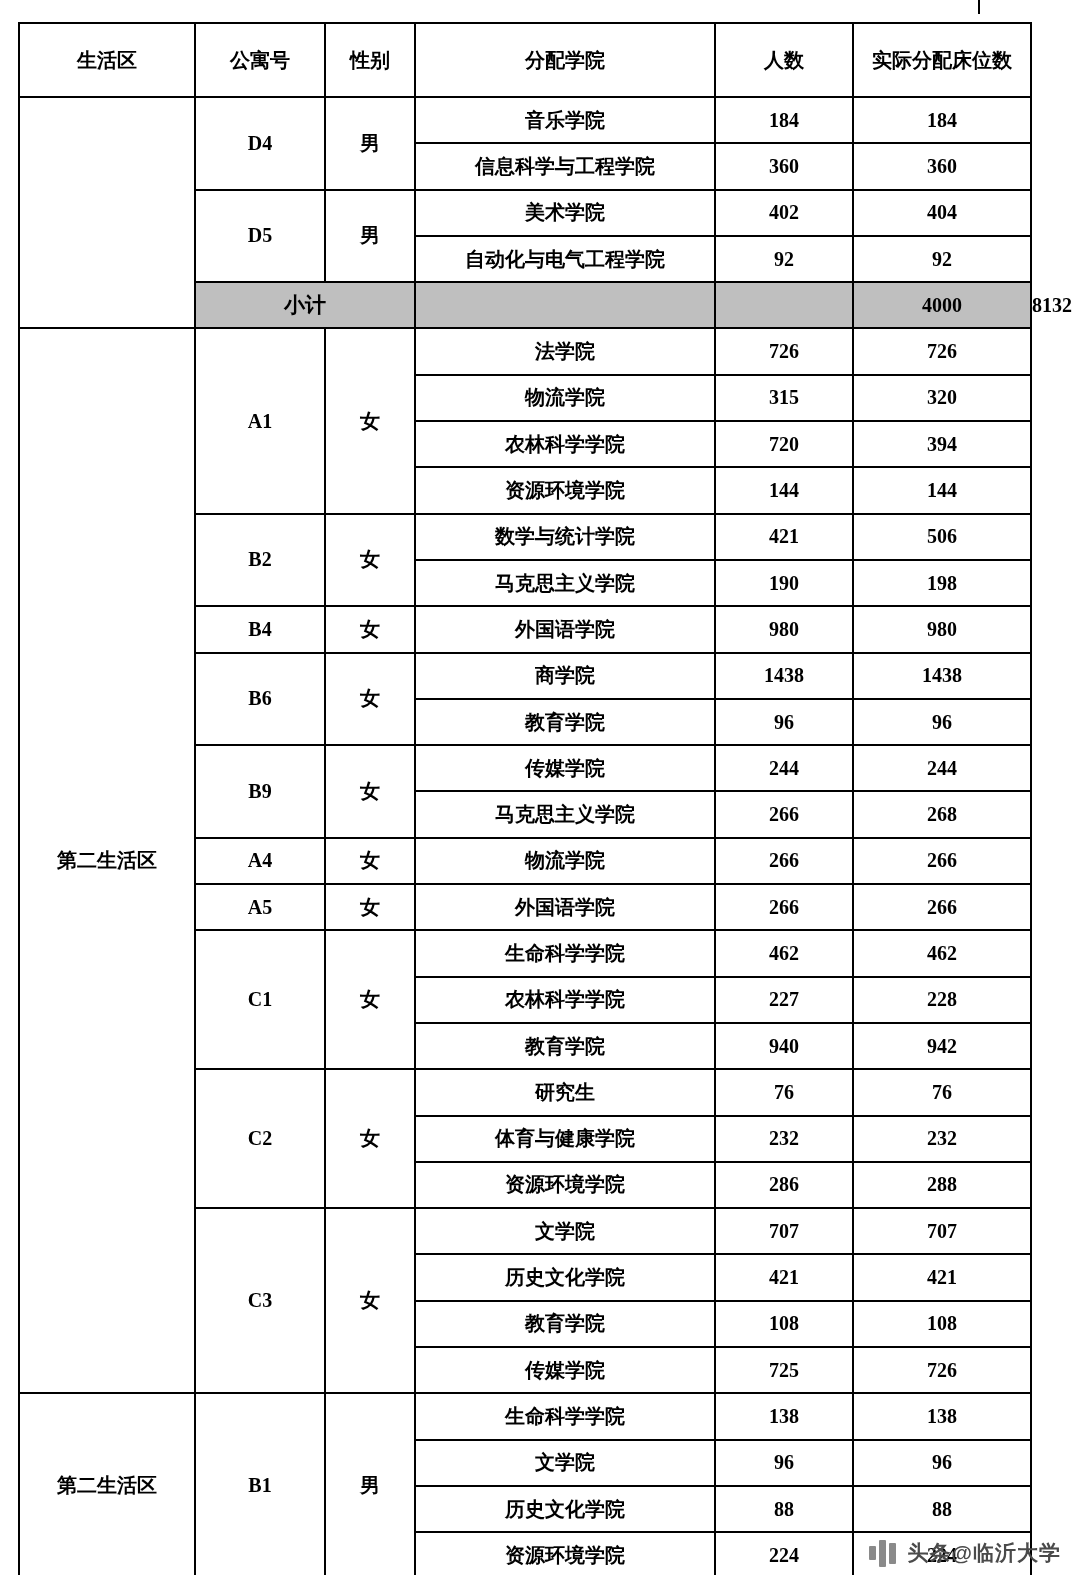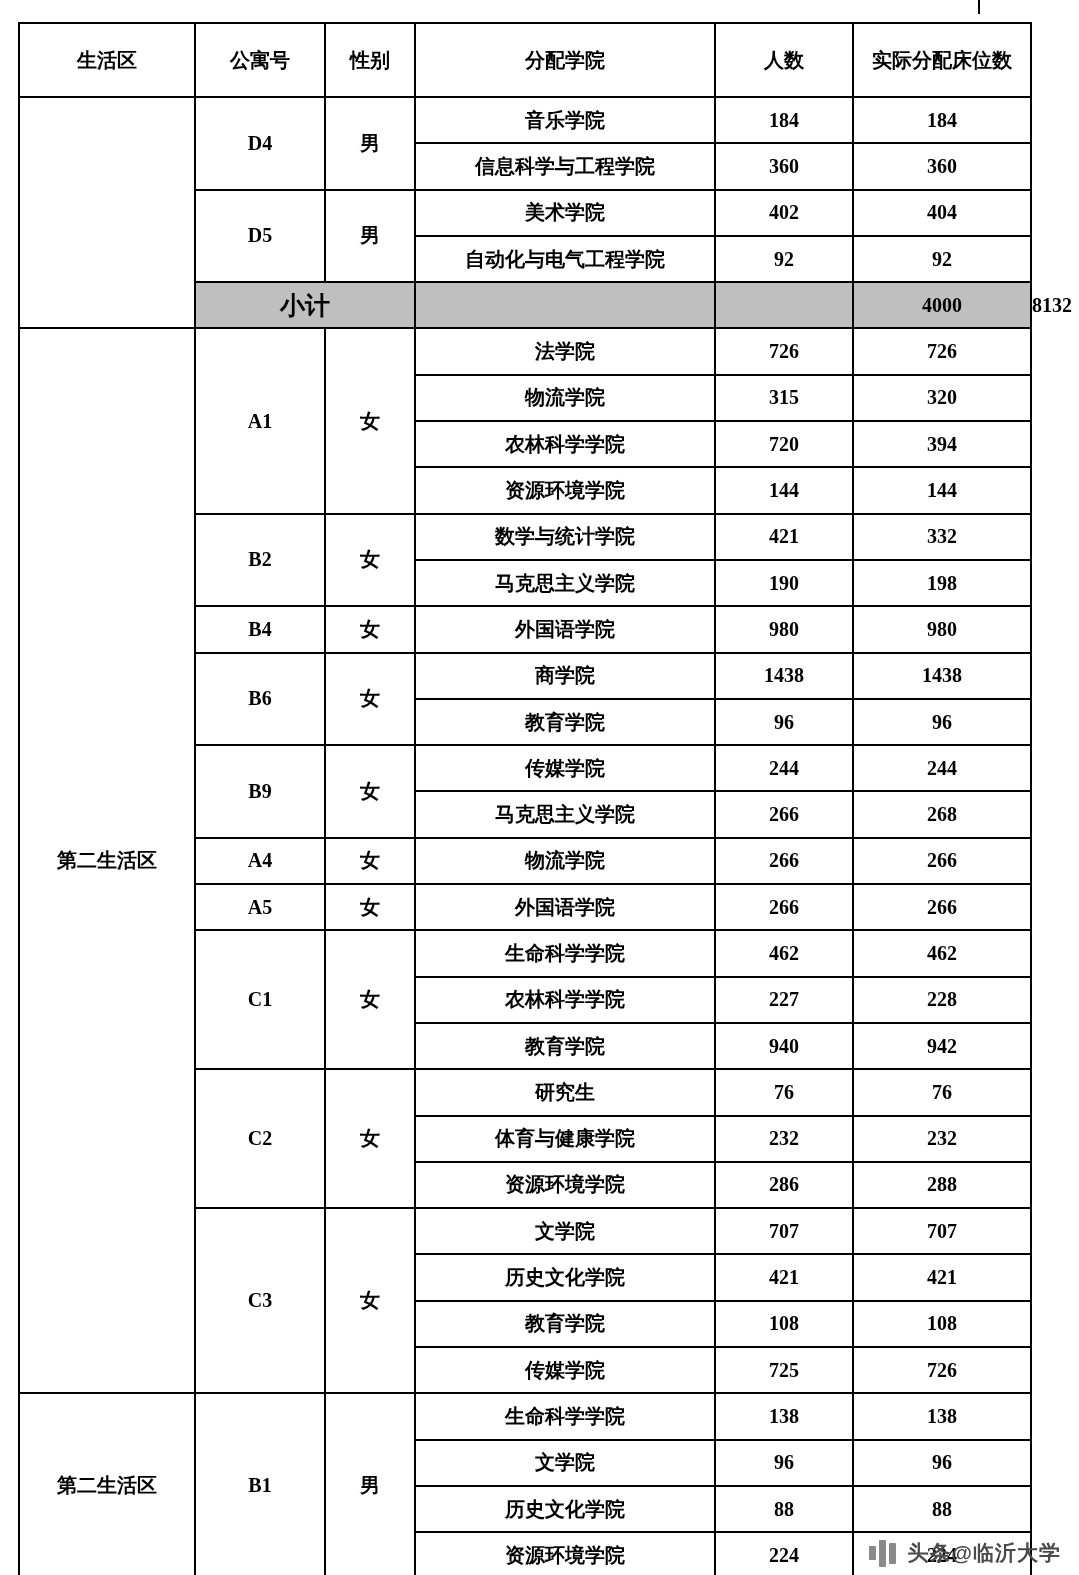--- a/index.html
+++ b/index.html
@@ -57,21 +57,21 @@
   .col-area   { width: 176px; }
   .col-bldg   { width: 130px; }
   .col-sex    { width: 90px;  }
   .col-college{ width: 300px; }
   .col-count  { width: 138px; }
   .col-beds   { width: 178px; }
   .subtotal td {
     background: #bfbfbf;
   }
   .subtotal .label {
-    font-size: 25px;
+    font-size: 21px;
   }
   .num { font-size: 20px; }
   .watermark {
     position: absolute;
     right: 18px;
     bottom: 8px;
     display: flex;
     align-items: center;
     gap: 12px;
     font-family: "Liberation Sans", sans-serif;
@@ -179,21 +179,21 @@
         <td>资源环境学院</td>
         <td class="num">144</td>
         <td class="num">144</td>
       </tr>
 
       <tr>
         <td rowspan="2">B2</td>
         <td rowspan="2">女</td>
         <td>数学与统计学院</td>
         <td class="num">421</td>
-        <td class="num">332</td>
+        <td class="num">506</td>
       </tr>
       <tr>
         <td>马克思主义学院</td>
         <td class="num">190</td>
         <td class="num">198</td>
       </tr>
 
       <tr>
         <td>B4</td>
         <td>女</td>

